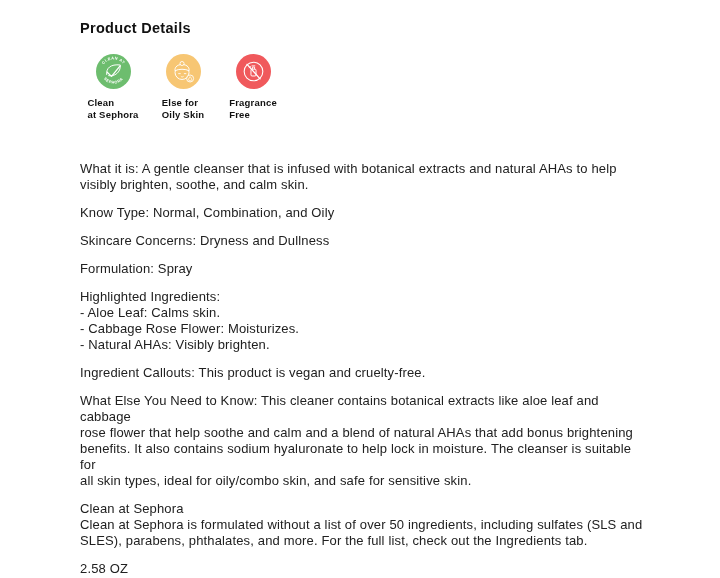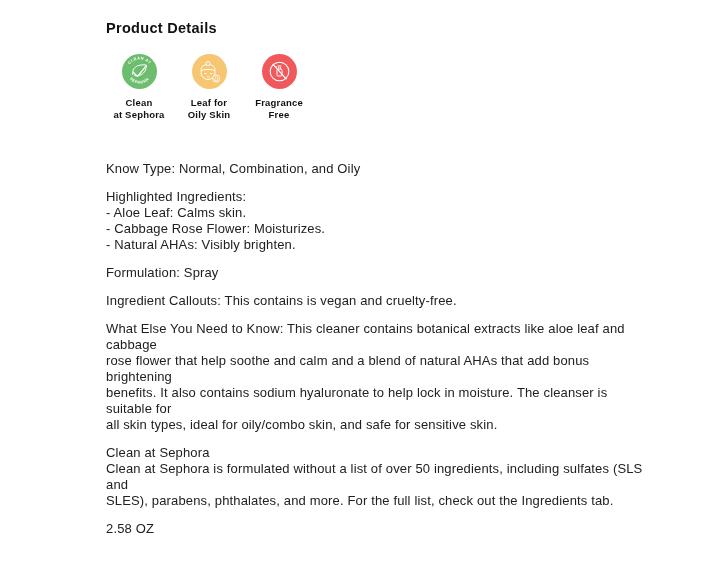--- a/index.html
+++ b/index.html
@@ -5,21 +5,21 @@
   * { margin: 0; padding: 0; box-sizing: border-box; }
   html, body { background: #ffffff; }
   body {
     width: 720px;
     height: 578px;
     font-family: "Liberation Sans", "DejaVu Sans", sans-serif;
     color: #1f1f1f;
     overflow: hidden;
   }
   .page {
-    padding: 20px 70px 0 106px;
+    padding: 20px 70px 0 80px;
   }
   .page-title {
     font-size: 14.5px;
     font-weight: 700;
     letter-spacing: 0.3px;
     color: #111;
   }
   .badges-row {
     display: flex;
     margin-top: 18px;
@@ -35,21 +35,20 @@
     width: 35px;
     height: 35px;
     display: block;
   }
   .badge-label {
     margin-top: 8px;
     font-size: 9.5px;
     font-weight: 700;
     letter-spacing: 0.2px;
     line-height: 1.28;
-    text-align: center;
     white-space: pre-line;
     color: #111;
   }
   .fill-green  { fill: var(--green,  #6dbd6e); }
   .fill-amber  { fill: var(--amber,  #f7c673); }
   .fill-red    { fill: var(--red,    #f0595c); }
   .details {
     margin-top: 40px;
   }
   .details p {
@@ -96,47 +95,50 @@
       <svg class="badge-circle" viewBox="0 0 36 36">
         <circle class="fill-amber" cx="18" cy="18" r="18"></circle>
         <circle class="fill-amber" cx="16.5" cy="19" r="7.2" stroke="#ffffff" stroke-width="1"></circle>
         <path class="fill-amber" d="M 9.3,17.2 C 8.2,8.6 24.8,8.6 23.7,17.2 C 20,15.2 13,15.2 9.3,17.2 Z" stroke="#ffffff" stroke-width="1" stroke-linejoin="round"></path>
         <circle class="fill-amber" cx="16.5" cy="9.8" r="2.1" stroke="#ffffff" stroke-width="0.9"></circle>
         <path d="M 13,20.2 h 1.7 M 18.8,20.2 h 1.7" stroke="#ffffff" stroke-width="0.9" stroke-linecap="round"></path>
         <path d="M 15.6,23.2 c 0.7,0.55 1.5,0.55 2.2,0" fill="none" stroke="#ffffff" stroke-width="0.8" stroke-linecap="round"></path>
         <circle class="fill-amber" cx="24.8" cy="25.2" r="3.6" stroke="#ffffff" stroke-width="0.9"></circle>
         <path d="M 24.8,23.3 c 1.1,1.45 1.55,2.1 1.55,2.85 a 1.55,1.55 0 0 1 -3.1,0 c 0,-0.75 0.45,-1.4 1.55,-2.85 Z" fill="none" stroke="#ffffff" stroke-width="0.8" stroke-linejoin="round"></path>
       </svg>
-      <div class="badge-label">Leaf for
+      <div class="badge-label">Else for
 Oily Skin</div>
     </div>
 
     <div class="badge">
       <svg class="badge-circle" viewBox="0 0 36 36">
         <circle class="fill-red" cx="18" cy="18" r="18"></circle>
         <circle cx="18" cy="18" r="9.6" fill="none" stroke="#ffffff" stroke-width="1.1"></circle>
         <rect x="15.4" y="15.6" width="5.2" height="7" rx="1.1" fill="none" stroke="#ffffff" stroke-width="1"></rect>
         <path d="M 16.9,15.6 v -2.2 h 2.2 v 2.2" fill="none" stroke="#ffffff" stroke-width="0.9"></path>
         <path d="M 16.4,12.2 h 3 M 15.1,13 l -1.5,0.9" fill="none" stroke="#ffffff" stroke-width="0.9" stroke-linecap="round"></path>
         <path d="M 11.4,10.6 L 24.8,25.6" stroke="#ffffff" stroke-width="1.3" stroke-linecap="round"></path>
       </svg>
       <div class="badge-label">Fragrance
 Free</div>
     </div>
 
   </div>
 
   <div class="details">
+    <p>What it is: A gentle cleanser that is infused with botanical extracts and natural AHAs to help
+visibly brighten, soothe, and calm skin.</p>
     <p>Know Type: Normal, Combination, and Oily</p>
+    <p>Skincare Concerns: Dryness and Dullness</p>
+    <p>Formulation: Spray</p>
     <p>Highlighted Ingredients:
 - Aloe Leaf: Calms skin.
 - Cabbage Rose Flower: Moisturizes.
 - Natural AHAs: Visibly brighten.</p>
-    <p>Formulation: Spray</p>
-    <p>Ingredient Callouts: This contains is vegan and cruelty-free.</p>
+    <p>Ingredient Callouts: This product is vegan and cruelty-free.</p>
     <p>What Else You Need to Know: This cleaner contains botanical extracts like aloe leaf and cabbage
 rose flower that help soothe and calm and a blend of natural AHAs that add bonus brightening
 benefits. It also contains sodium hyaluronate to help lock in moisture. The cleanser is suitable for
 all skin types, ideal for oily/combo skin, and safe for sensitive skin.</p>
     <p>Clean at Sephora
 Clean at Sephora is formulated without a list of over 50 ingredients, including sulfates (SLS and
 SLES), parabens, phthalates, and more. For the full list, check out the Ingredients tab.</p>
     <p>2.58 OZ</p>
   </div>
 

